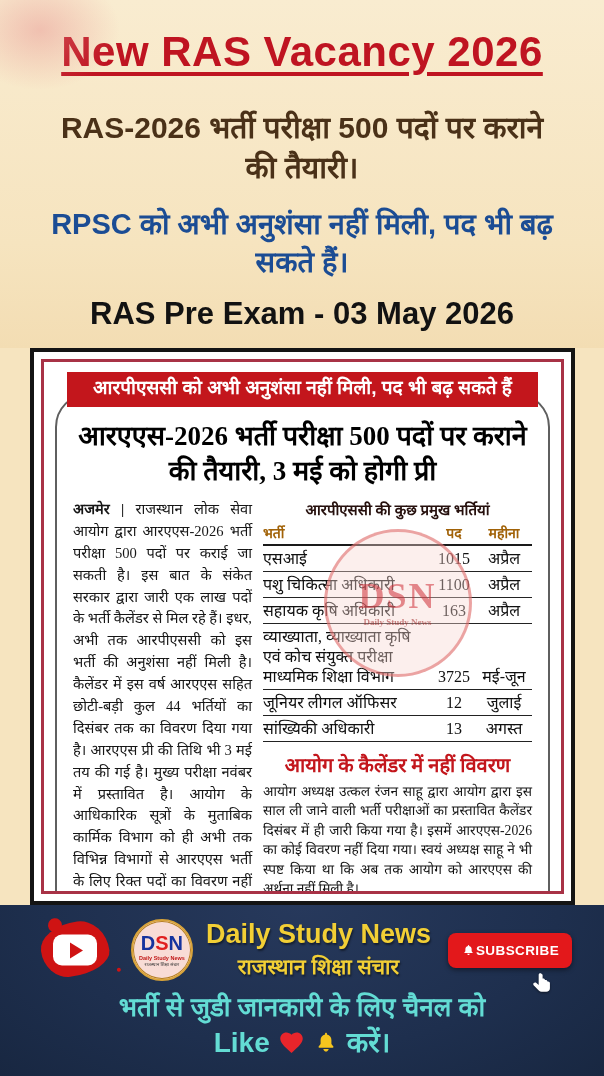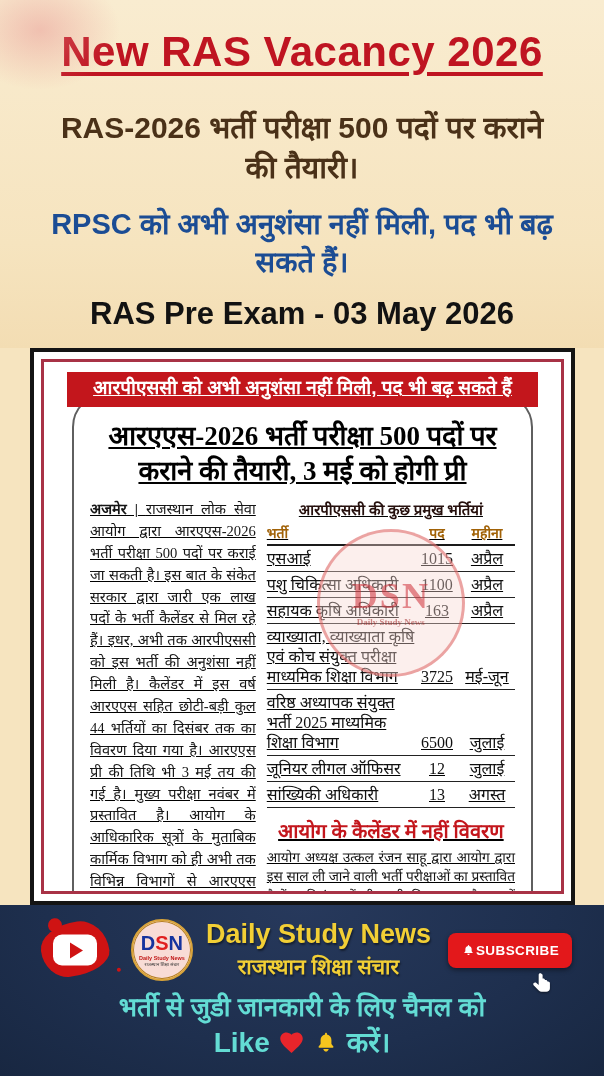--- a/index.html
+++ b/index.html
@@ -39,28 +39,27 @@
     position:absolute; top:348px; left:30px; width:545px; height:557px;
     background:#fff; border:4px solid #141414; padding:7px; overflow:hidden;
   }
   .clipping-inner{
     width:100%; height:100%; border:3px solid #a83246; padding:8px 8px 6px;
     overflow:hidden;
   }
   .clip-banner{
     position:relative; z-index:2; margin:2px auto 0; width:94%;
     background:#c3161c; color:#fff; font-weight:bold; font-size:19px;
-    text-align:center; padding:5px 6px 7px; line-height:1.2;text-decoration:underline;
+    text-align:center; padding:5px 6px 7px; line-height:1.2;
   }
   .article-box{
-    position:relative; z-index:1; margin:-14px 20px 4px;
+    position:relative; z-index:1; margin:-14px 3px 4px;
     border:2px solid #5f5f5f; border-radius:34px;
     padding:24px 12px 10px;
     font-family:"Liberation Serif", serif;
-    text-decoration:underline;
   }
   .clip-headline{
     font-size:27px; font-weight:bold; color:#000; text-align:center;
     line-height:1.3; margin:0 4px 10px;
   }
   .columns{ display:flex; gap:11px; padding:0 4px; }
   .left-col{ flex:0 0 39%; font-size:14.6px; line-height:1.5; text-align:justify; color:#161616; }
   .left-col .dateline{ font-weight:bold; }
   .right-col{ flex:1; position:relative; }
 
@@ -205,25 +204,20 @@
               </tr>
               <tr>
                 <td>सहायक कृषि अधिकारी</td>
                 <td class="c">163</td>
                 <td class="c">अप्रैल</td>
               </tr>
               <tr>
                 <td>व्याख्याता, व्याख्याता कृषि एवं कोच संयुक्त परीक्षा माध्यमिक शिक्षा विभाग</td>
                 <td class="c">3725</td>
                 <td class="c">मई-जून</td>
-              </tr>
-              <tr>
-                <td>वरिष्ठ अध्यापक संयुक्त भर्ती 2025 माध्यमिक शिक्षा विभाग</td>
-                <td class="c">6500</td>
-                <td class="c">जुलाई</td>
               </tr>
               <tr>
                 <td>जूनियर लीगल ऑफिसर</td>
                 <td class="c">12</td>
                 <td class="c">जुलाई</td>
               </tr>
               <tr>
                 <td>सांख्यिकी अधिकारी</td>
                 <td class="c">13</td>
                 <td class="c">अगस्त</td>

